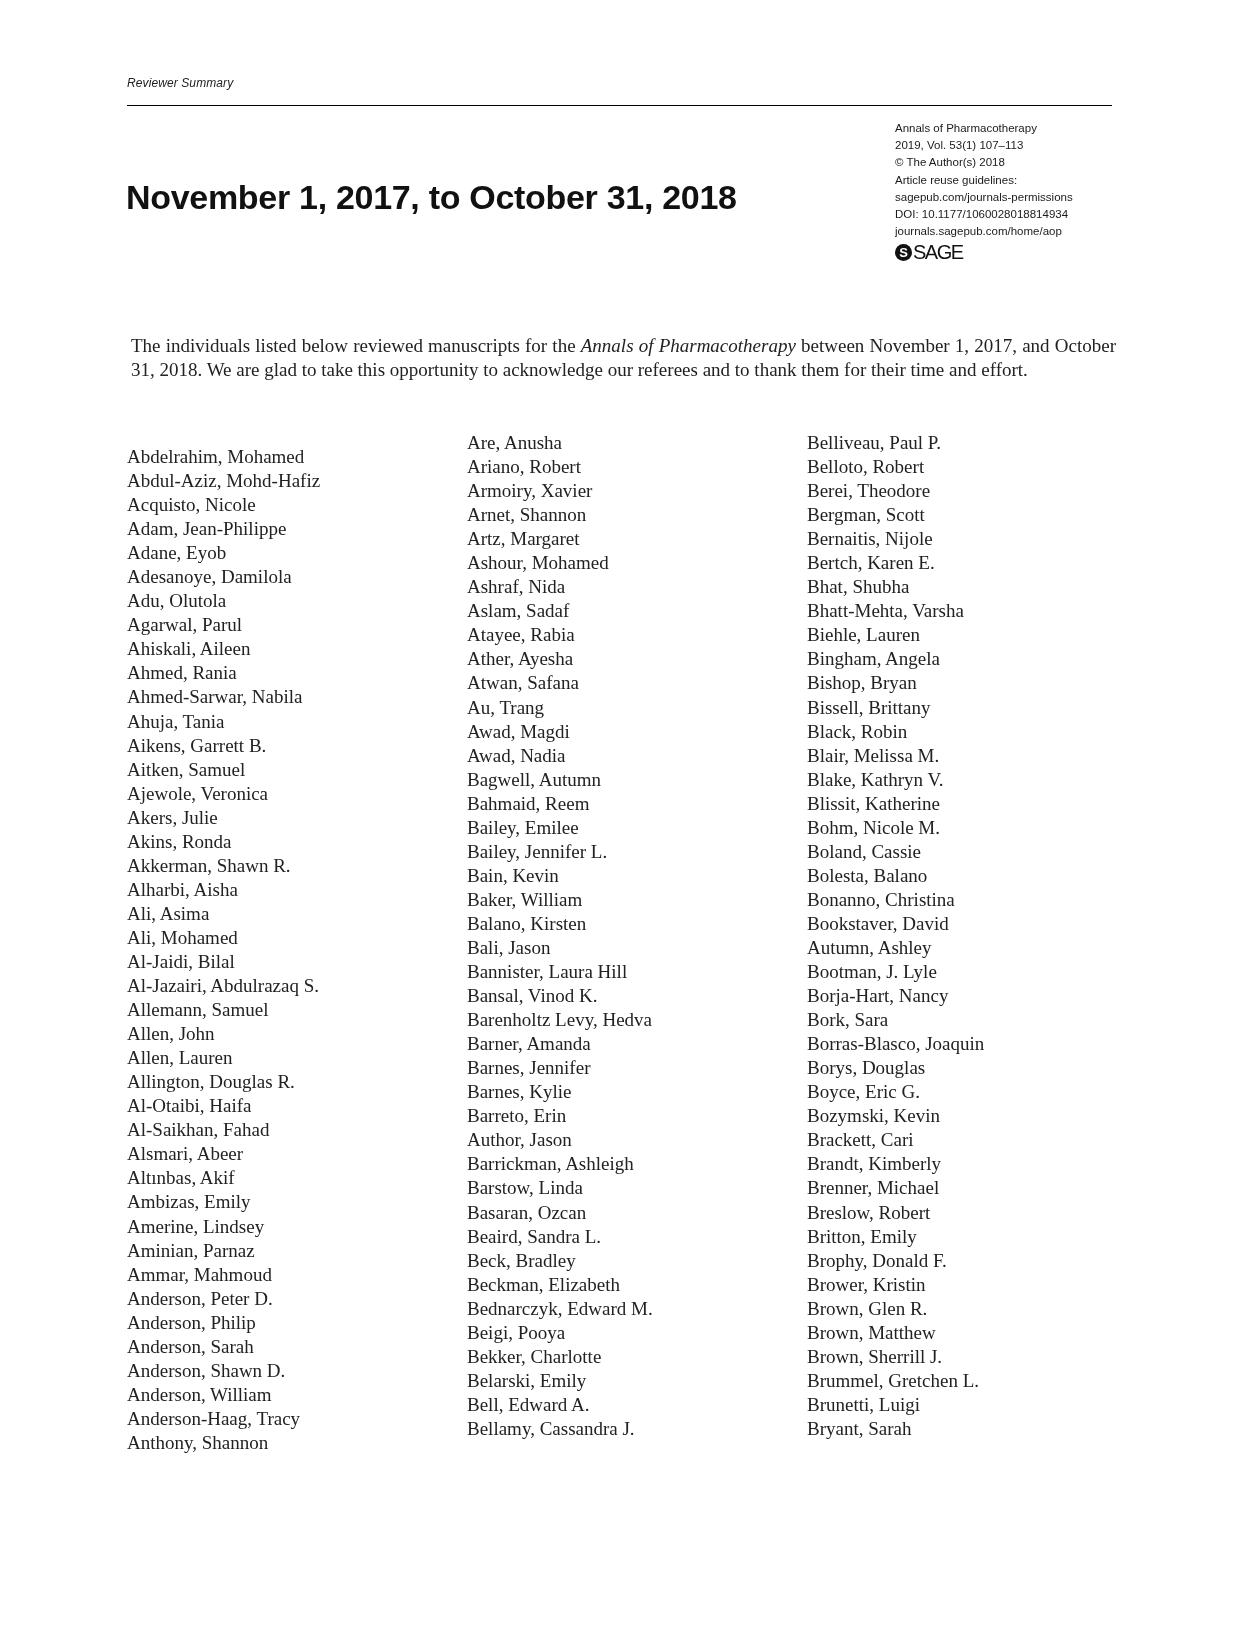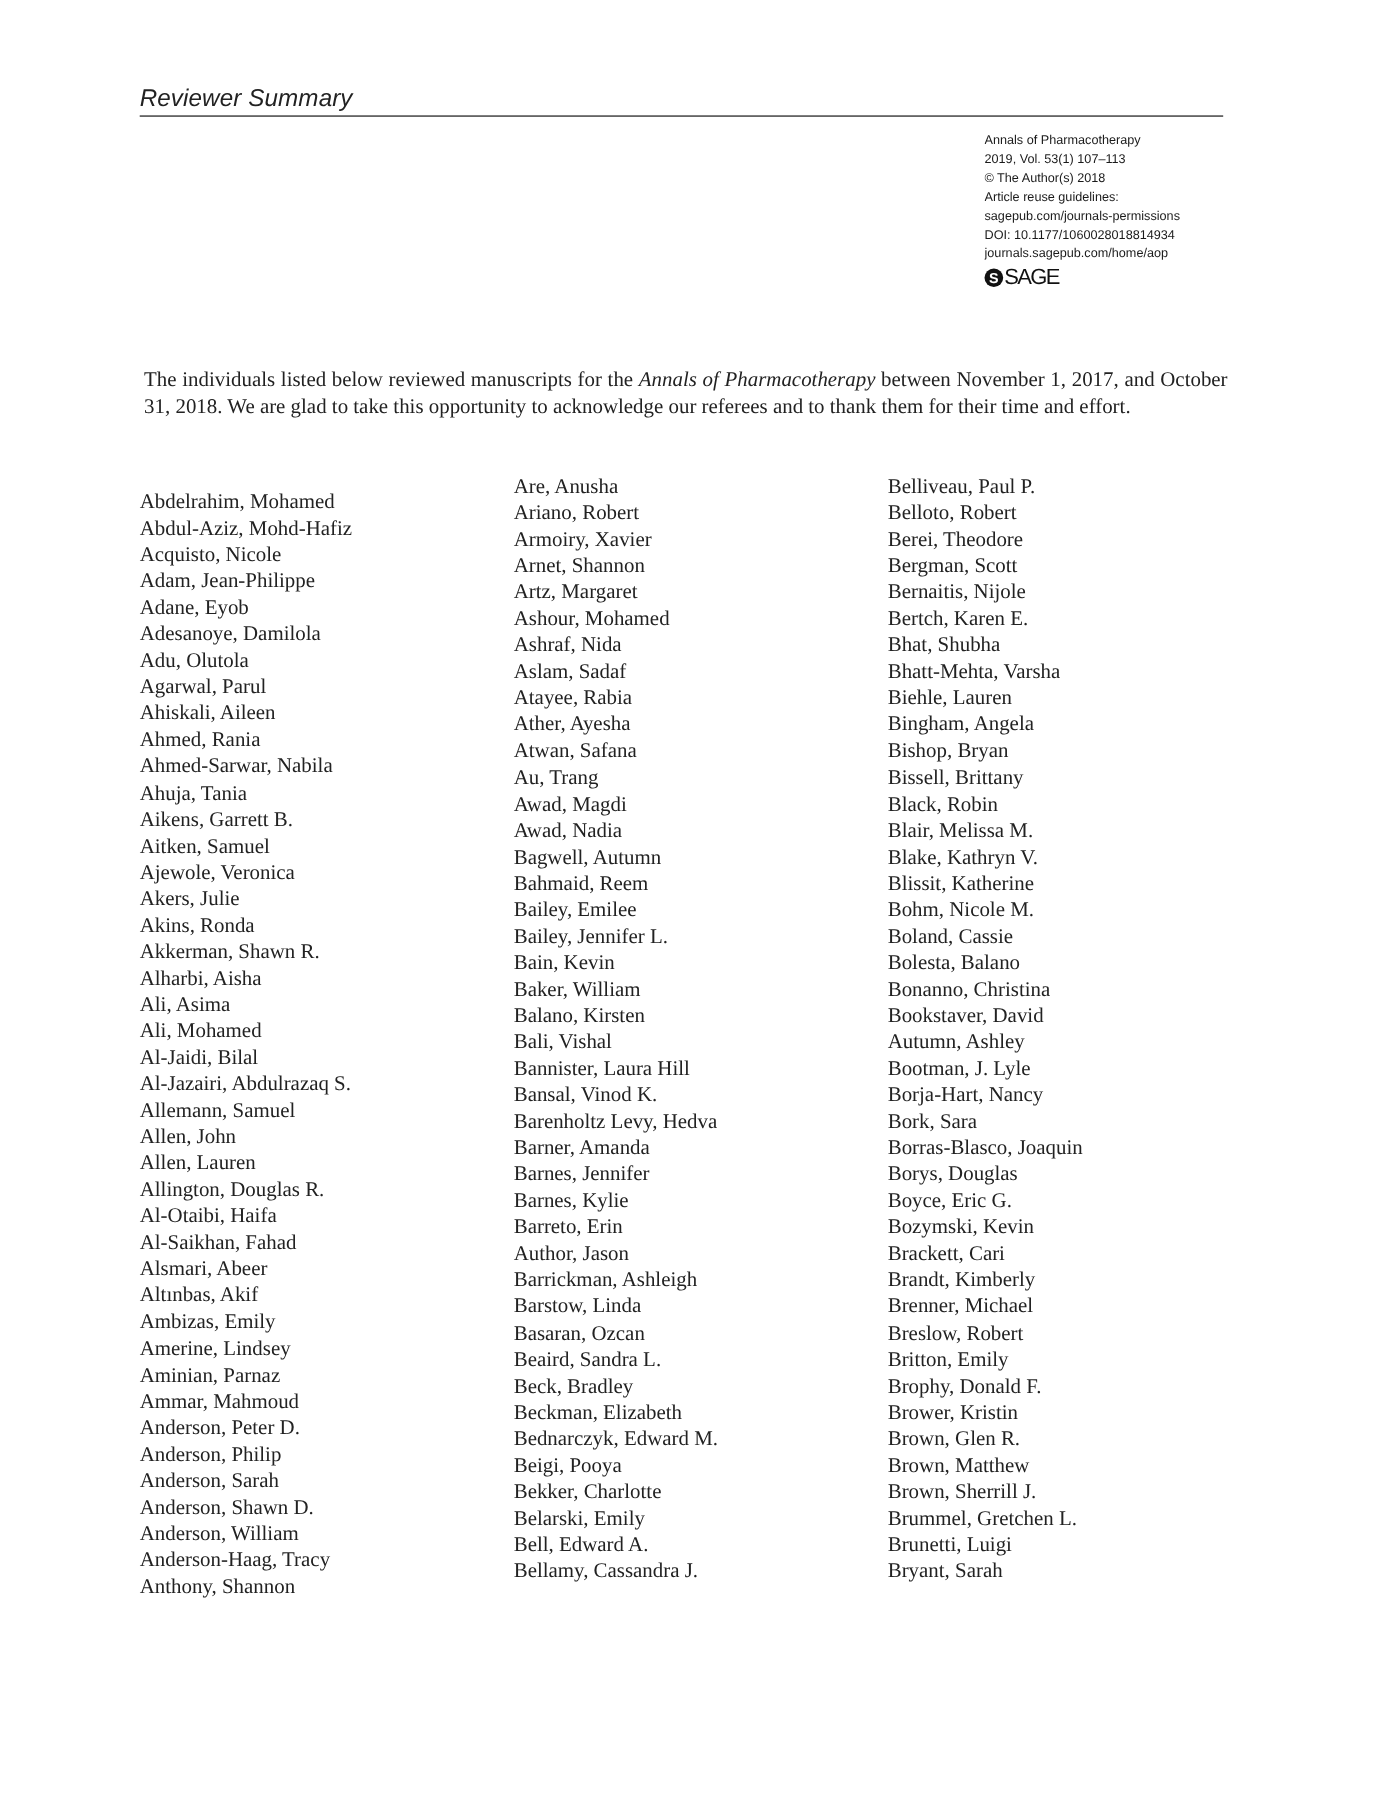--- a/index.html
+++ b/index.html
@@ -13,21 +13,21 @@
       position: relative;
       overflow: hidden;
       color: #1a1a1a;
     }
     .running-head {
       position: absolute;
       left: 127px;
       top: 76px;
       font-family: "Liberation Sans", sans-serif;
       font-style: italic;
-      font-size: 22px;
+      font-size: 12px;
       color: #222;
       letter-spacing: 0.1px;
     }
     .head-rule {
       position: absolute;
       left: 127px;
       top: 105px;
       width: 985px;
       height: 1px;
       background: #000;
@@ -113,20 +113,21 @@
     .col-3 { left: 680px; }
   </style>
 </head>
 <body>
 
 <div class="running-head">Reviewer Summary</div>
 <div class="head-rule"></div>
 
 <h1 class="title" style="margin:0;">
   <br>
+  <span>November 1, 2017, to October 31, 2018</span>
 </h1>
 
 <div class="meta">
   <div>Annals of Pharmacotherapy</div>
   <div>2019, Vol. 53(1) 107–113</div>
   <div>© The Author(s) 2018</div>
   <div>Article reuse guidelines:</div>
   <div>sagepub.com/journals-permissions</div>
   <div>DOI: 10.1177/1060028018814934</div>
   <div>journals.sagepub.com/home/aop</div>
@@ -201,21 +202,21 @@
       <div>Au, Trang</div>
       <div>Awad, Magdi</div>
       <div>Awad, Nadia</div>
       <div>Bagwell, Autumn</div>
       <div>Bahmaid, Reem</div>
       <div>Bailey, Emilee</div>
       <div>Bailey, Jennifer L.</div>
       <div>Bain, Kevin</div>
       <div>Baker, William</div>
       <div>Balano, Kirsten</div>
-      <div>Bali, Vishal</div>
+      <div>Bali, Jason</div>
       <div>Bannister, Laura Hill</div>
       <div>Bansal, Vinod K.</div>
       <div>Barenholtz Levy, Hedva</div>
       <div>Barner, Amanda</div>
       <div>Barnes, Jennifer</div>
       <div>Barnes, Kylie</div>
       <div>Barreto, Erin</div>
       <div>Author, Jason</div>
       <div>Barrickman, Ashleigh</div>
       <div>Barstow, Linda</div>

